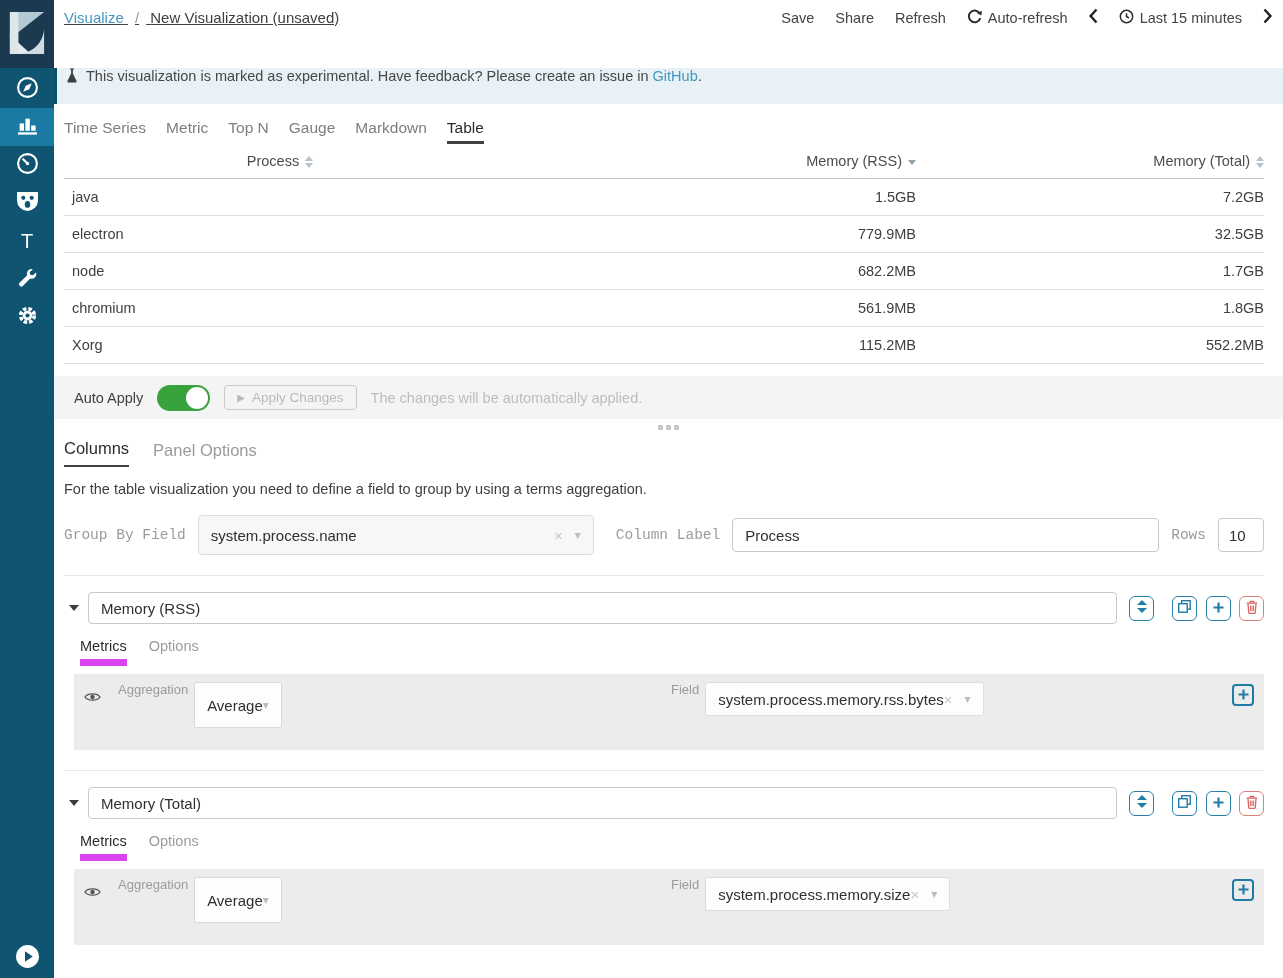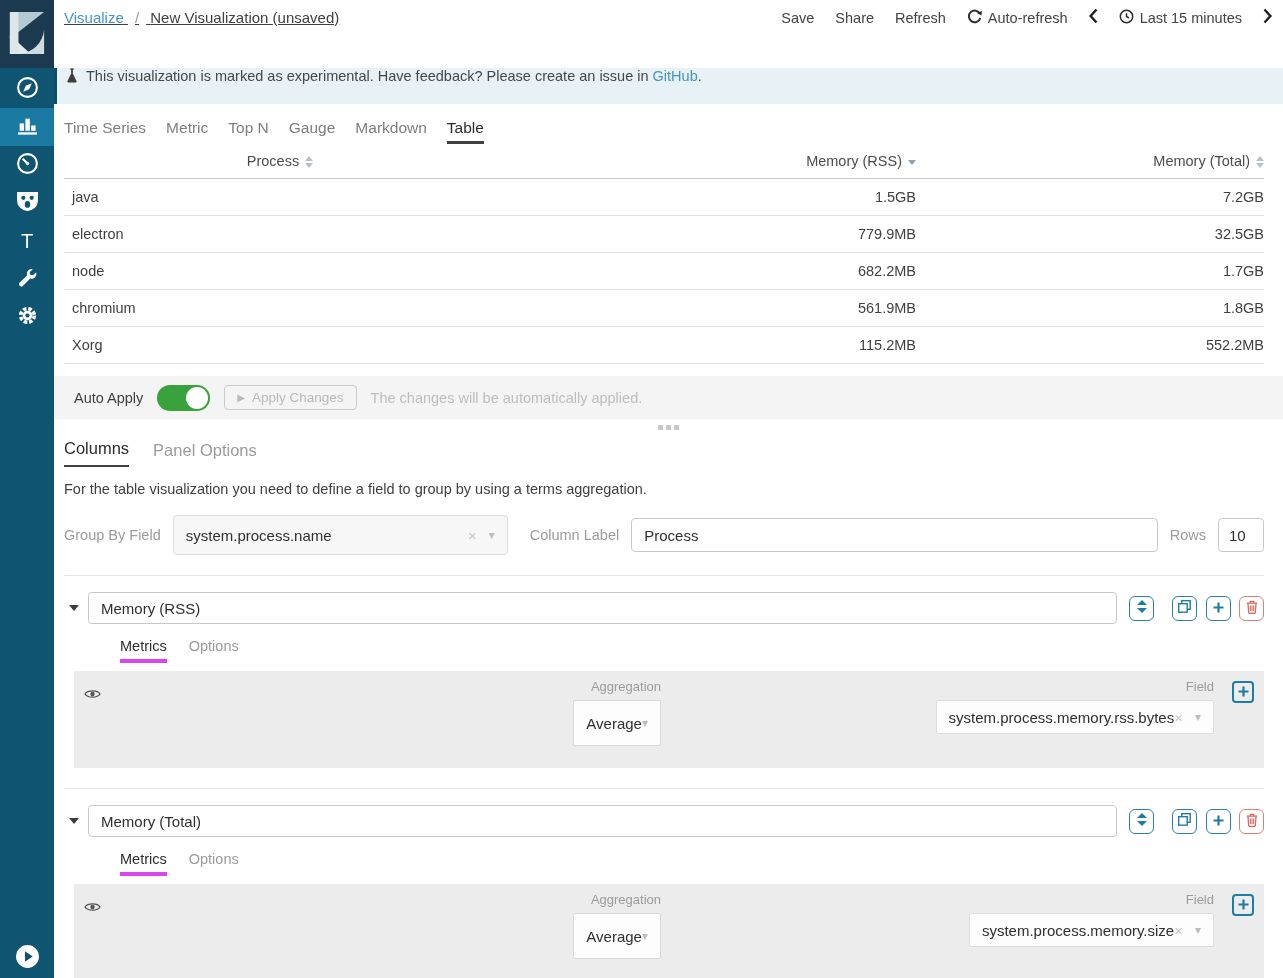--- a/index.html
+++ b/index.html
@@ -71,50 +71,50 @@
   .resizer i { width:5px; height:5px; background:#c9c9c9; display:block; }
 
   
   .editor { padding:0 19px 28px 10px; }
   .editor-tabs { display:flex; gap:24px; font-size:16.5px; margin-top:4px;align-items:flex-end; }
   .editor-tab { color:#9b9b9b; cursor:pointer; padding-bottom:7px; }
   .editor-tab.active { color:#2c2c2c; border-bottom:2px solid #404040; }
   .description { margin:14px 0 18px; }
 
   .controls { display:flex; align-items:center; gap:12px; }
-  .lbl { color:#9b9b9b; white-space:nowrap; }
+  .lbl { color:#9b9b9b; white-space:nowrap;font-family:Liberation Mono, monospace; }
   .combo { background:#f7f7f7; border:1px solid #ddd; border-radius:4px; height:40px;
            display:flex; align-items:center; padding:0 12px; cursor:pointer; }
   .combo .value { flex:1; font-size:15px; color:#2f2f2f; white-space:nowrap; overflow:hidden; }
   .combo .x { color:#c6c6c6; margin-right:12px; font-size:15px; cursor:pointer; }
   .combo .dd { color:#bcbcbc; font-size:12px; cursor:pointer; }
-  .combo.groupby { width:335px; flex-shrink:0; }
+  .combo.groupby { width:396px; flex-shrink:0; }
   .text-input { border:1px solid #c9c9c9; border-radius:4px; height:34px; padding:0 12px;
                 font-size:15px; color:#2f2f2f; font-family:inherit; outline:none; background:#fff; }
   .col-label-input { flex:1; min-width:0; }
   .rows-input { width:46px; flex-shrink:0; padding:0 10px; }
 
   
   .series { border-top:1px solid #e6e6e6; margin-top:20px; padding-top:16px; }
   .series-head { display:flex; align-items:center; }
   .caret { width:0; height:0; border-left:5px solid transparent; border-right:5px solid transparent;
            border-top:6px solid #3c3c3c; margin:0 9px 0 5px; cursor:pointer; flex-shrink:0; }
   .series-label-input { flex:1; height:32px; margin-right:12px; }
   .icon-btn { width:25px; height:25px; border:1px solid #2a7fa9; border-radius:6px; background:#fff;
               display:flex; align-items:center; justify-content:center; cursor:pointer; padding:0; flex-shrink:0; }
   .icon-btn.reorder { margin-right:18px; }
   .icon-btn.clone { margin-right:9px; }
   .icon-btn.add { margin-right:8px; }
   .icon-btn.delete { border-color:#dd8077; }
   .series-tabs { display:flex; gap:22px; margin:14px 0 8px 16px; font-size:14.5px; }
   .series-tab { color:#9b9b9b; cursor:pointer; padding-bottom:5px; }
-  .series-tab.active { color:#2c2c2c; border-bottom:4px solid #d946ef;margin-left:40px; }
+  .series-tab.active { color:#2c2c2c; border-bottom:7px solid #d946ef; }
   .metric-panel { background:#ececec; margin-left:10px; padding:8px 10px 22px 10px; display:flex; gap:10px; }
   .eye-col { width:24px; padding-top:8px; flex-shrink:0; cursor:pointer; }
-  .agg-col, .fld-col { flex:1; display:flex; flex-direction:column; gap:6px; min-width:0;align-items:flex-end; }
+  .agg-col, .fld-col { flex:1; display:flex; flex-direction:row; gap:6px; min-width:0; }
   .small-lbl { color:#9b9b9b; font-size:13px; }
   .select { background:#fdfdfd; border:1px solid #d9d9d9; border-radius:2px; height:46px;
             display:flex; align-items:center; padding:0 12px; cursor:pointer; }
   .select .value { flex:1; font-size:15px; color:#2f2f2f; }
   .select .dd { color:#bcbcbc; font-size:12px; }
   .combo.infield { background:#fdfdfd; border-radius:2px; height:34px; }
   .plus-col { width:30px; display:flex; justify-content:flex-end; flex-shrink:0; }
   .plus-btn { width:22px; height:22px; border:2px solid #1e7ca5; border-radius:4px; background:transparent;
               display:flex; align-items:center; justify-content:center; cursor:pointer; padding:0; margin-top:2px; }
 </style>

